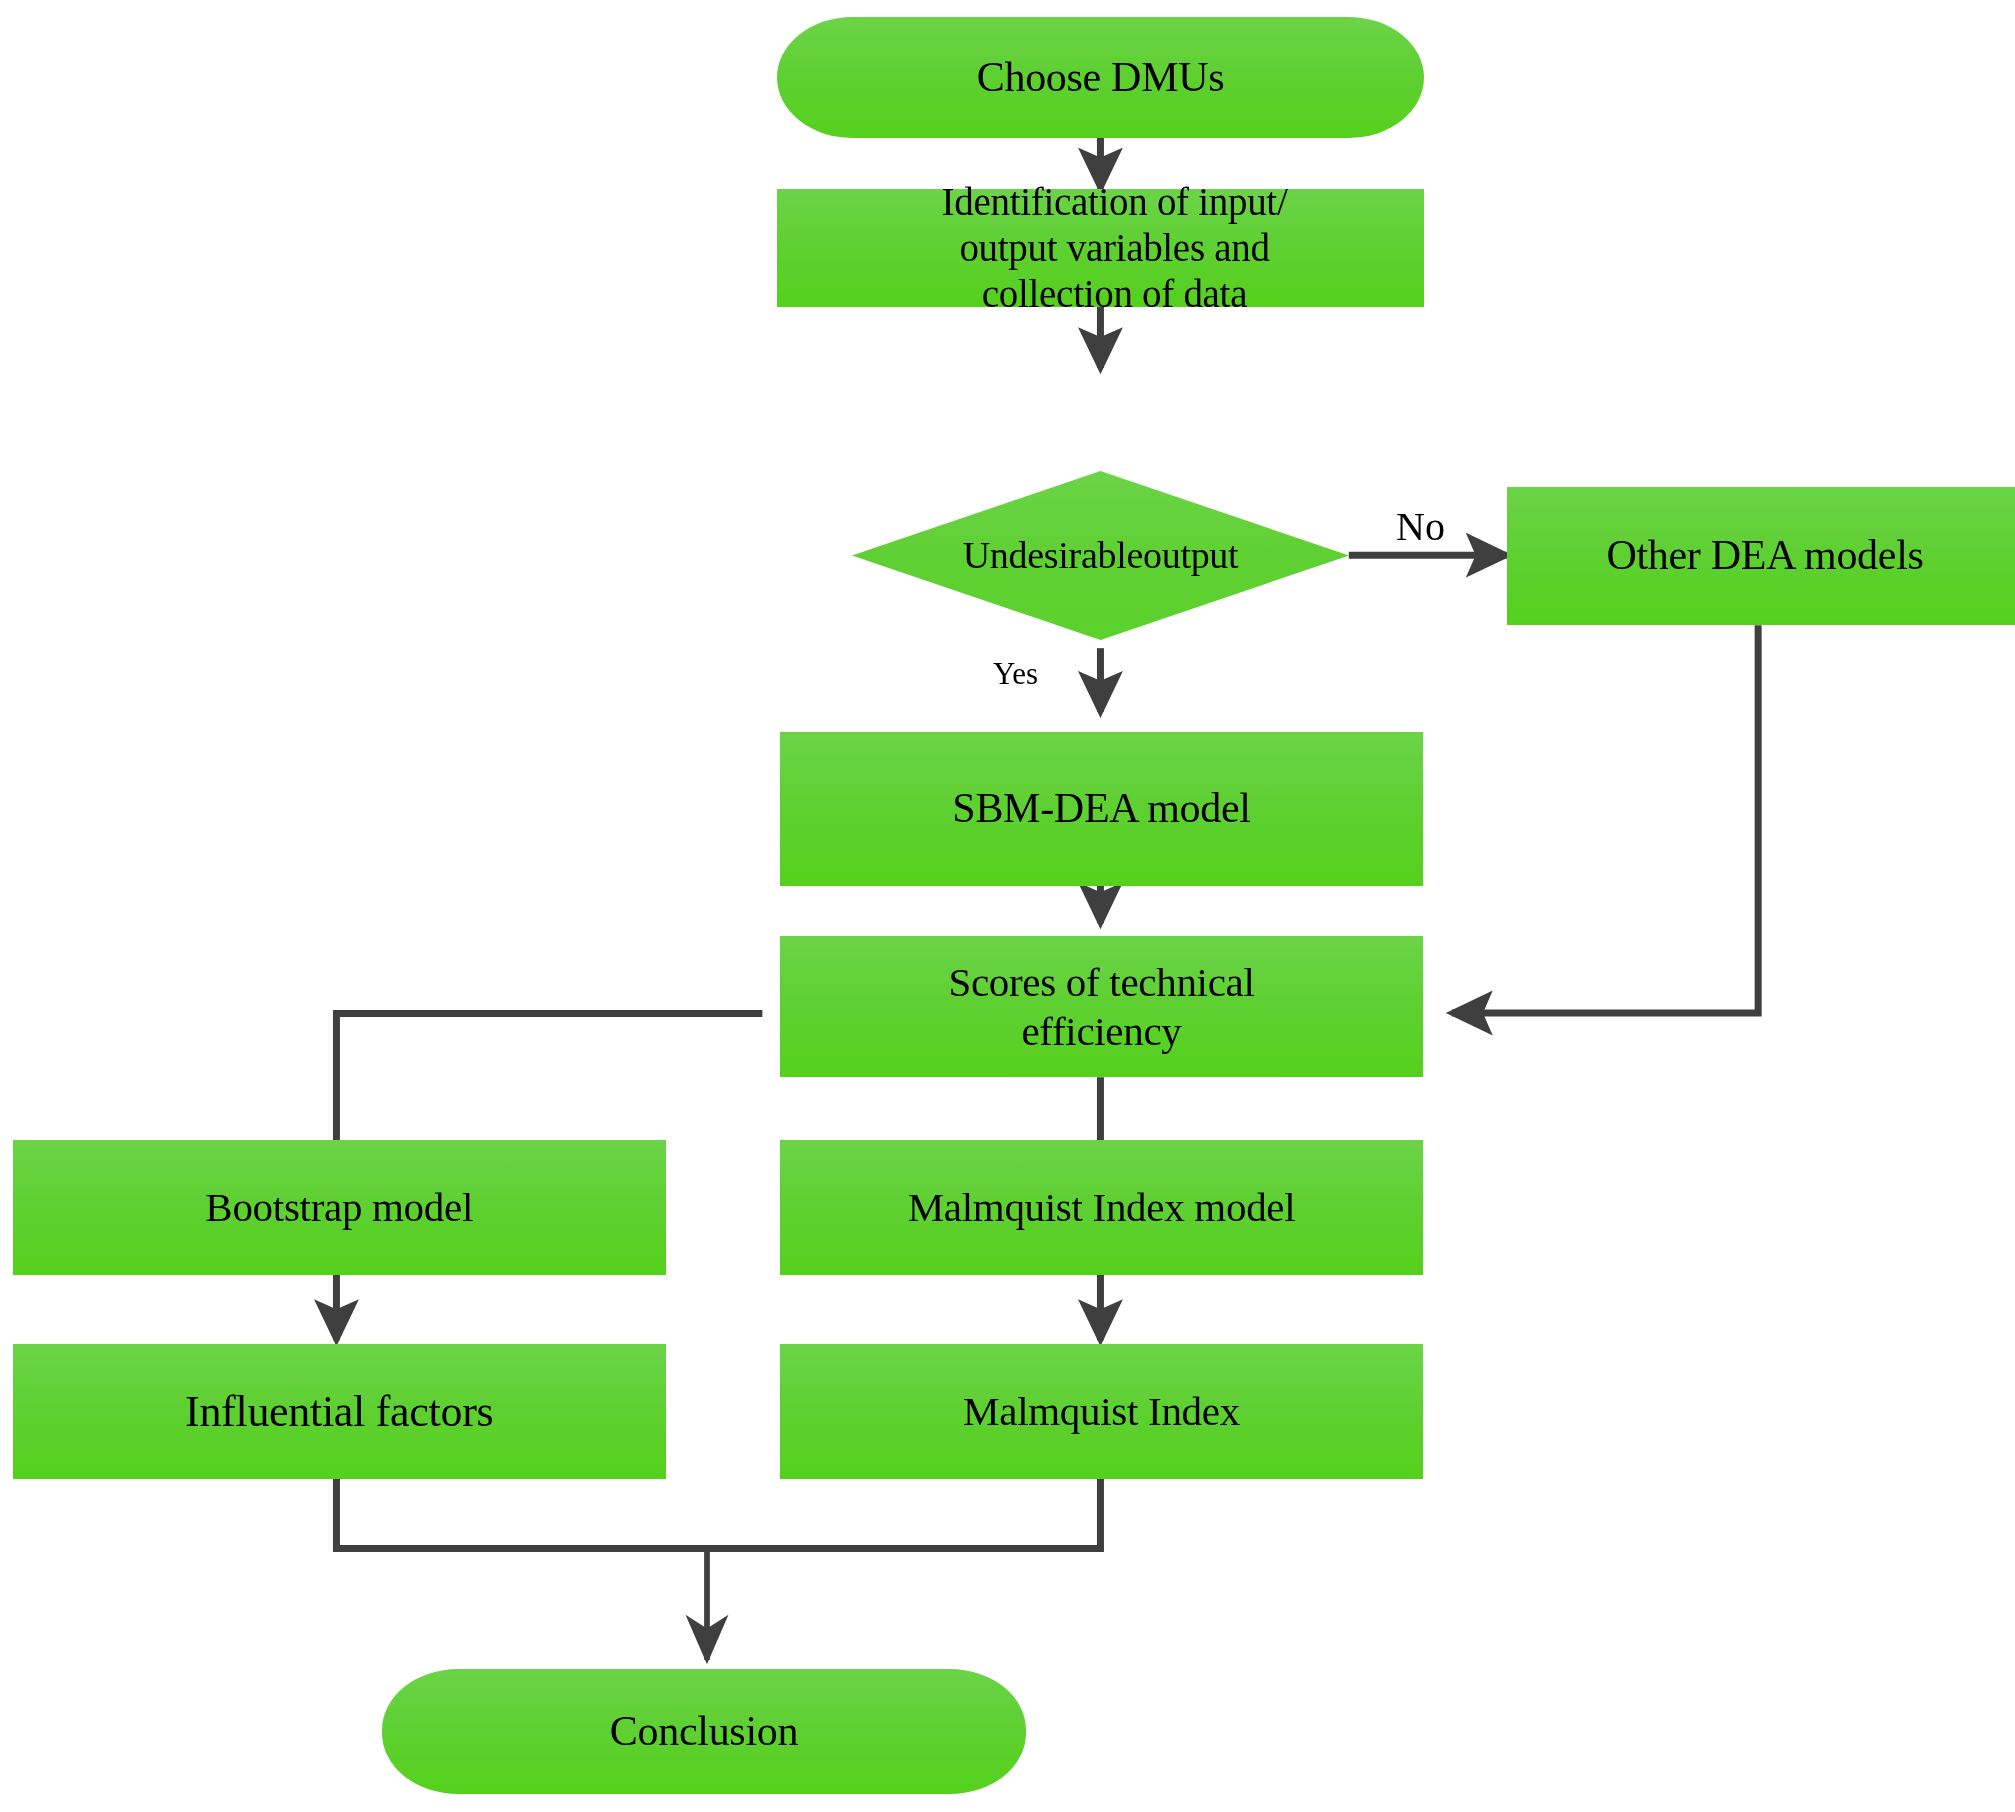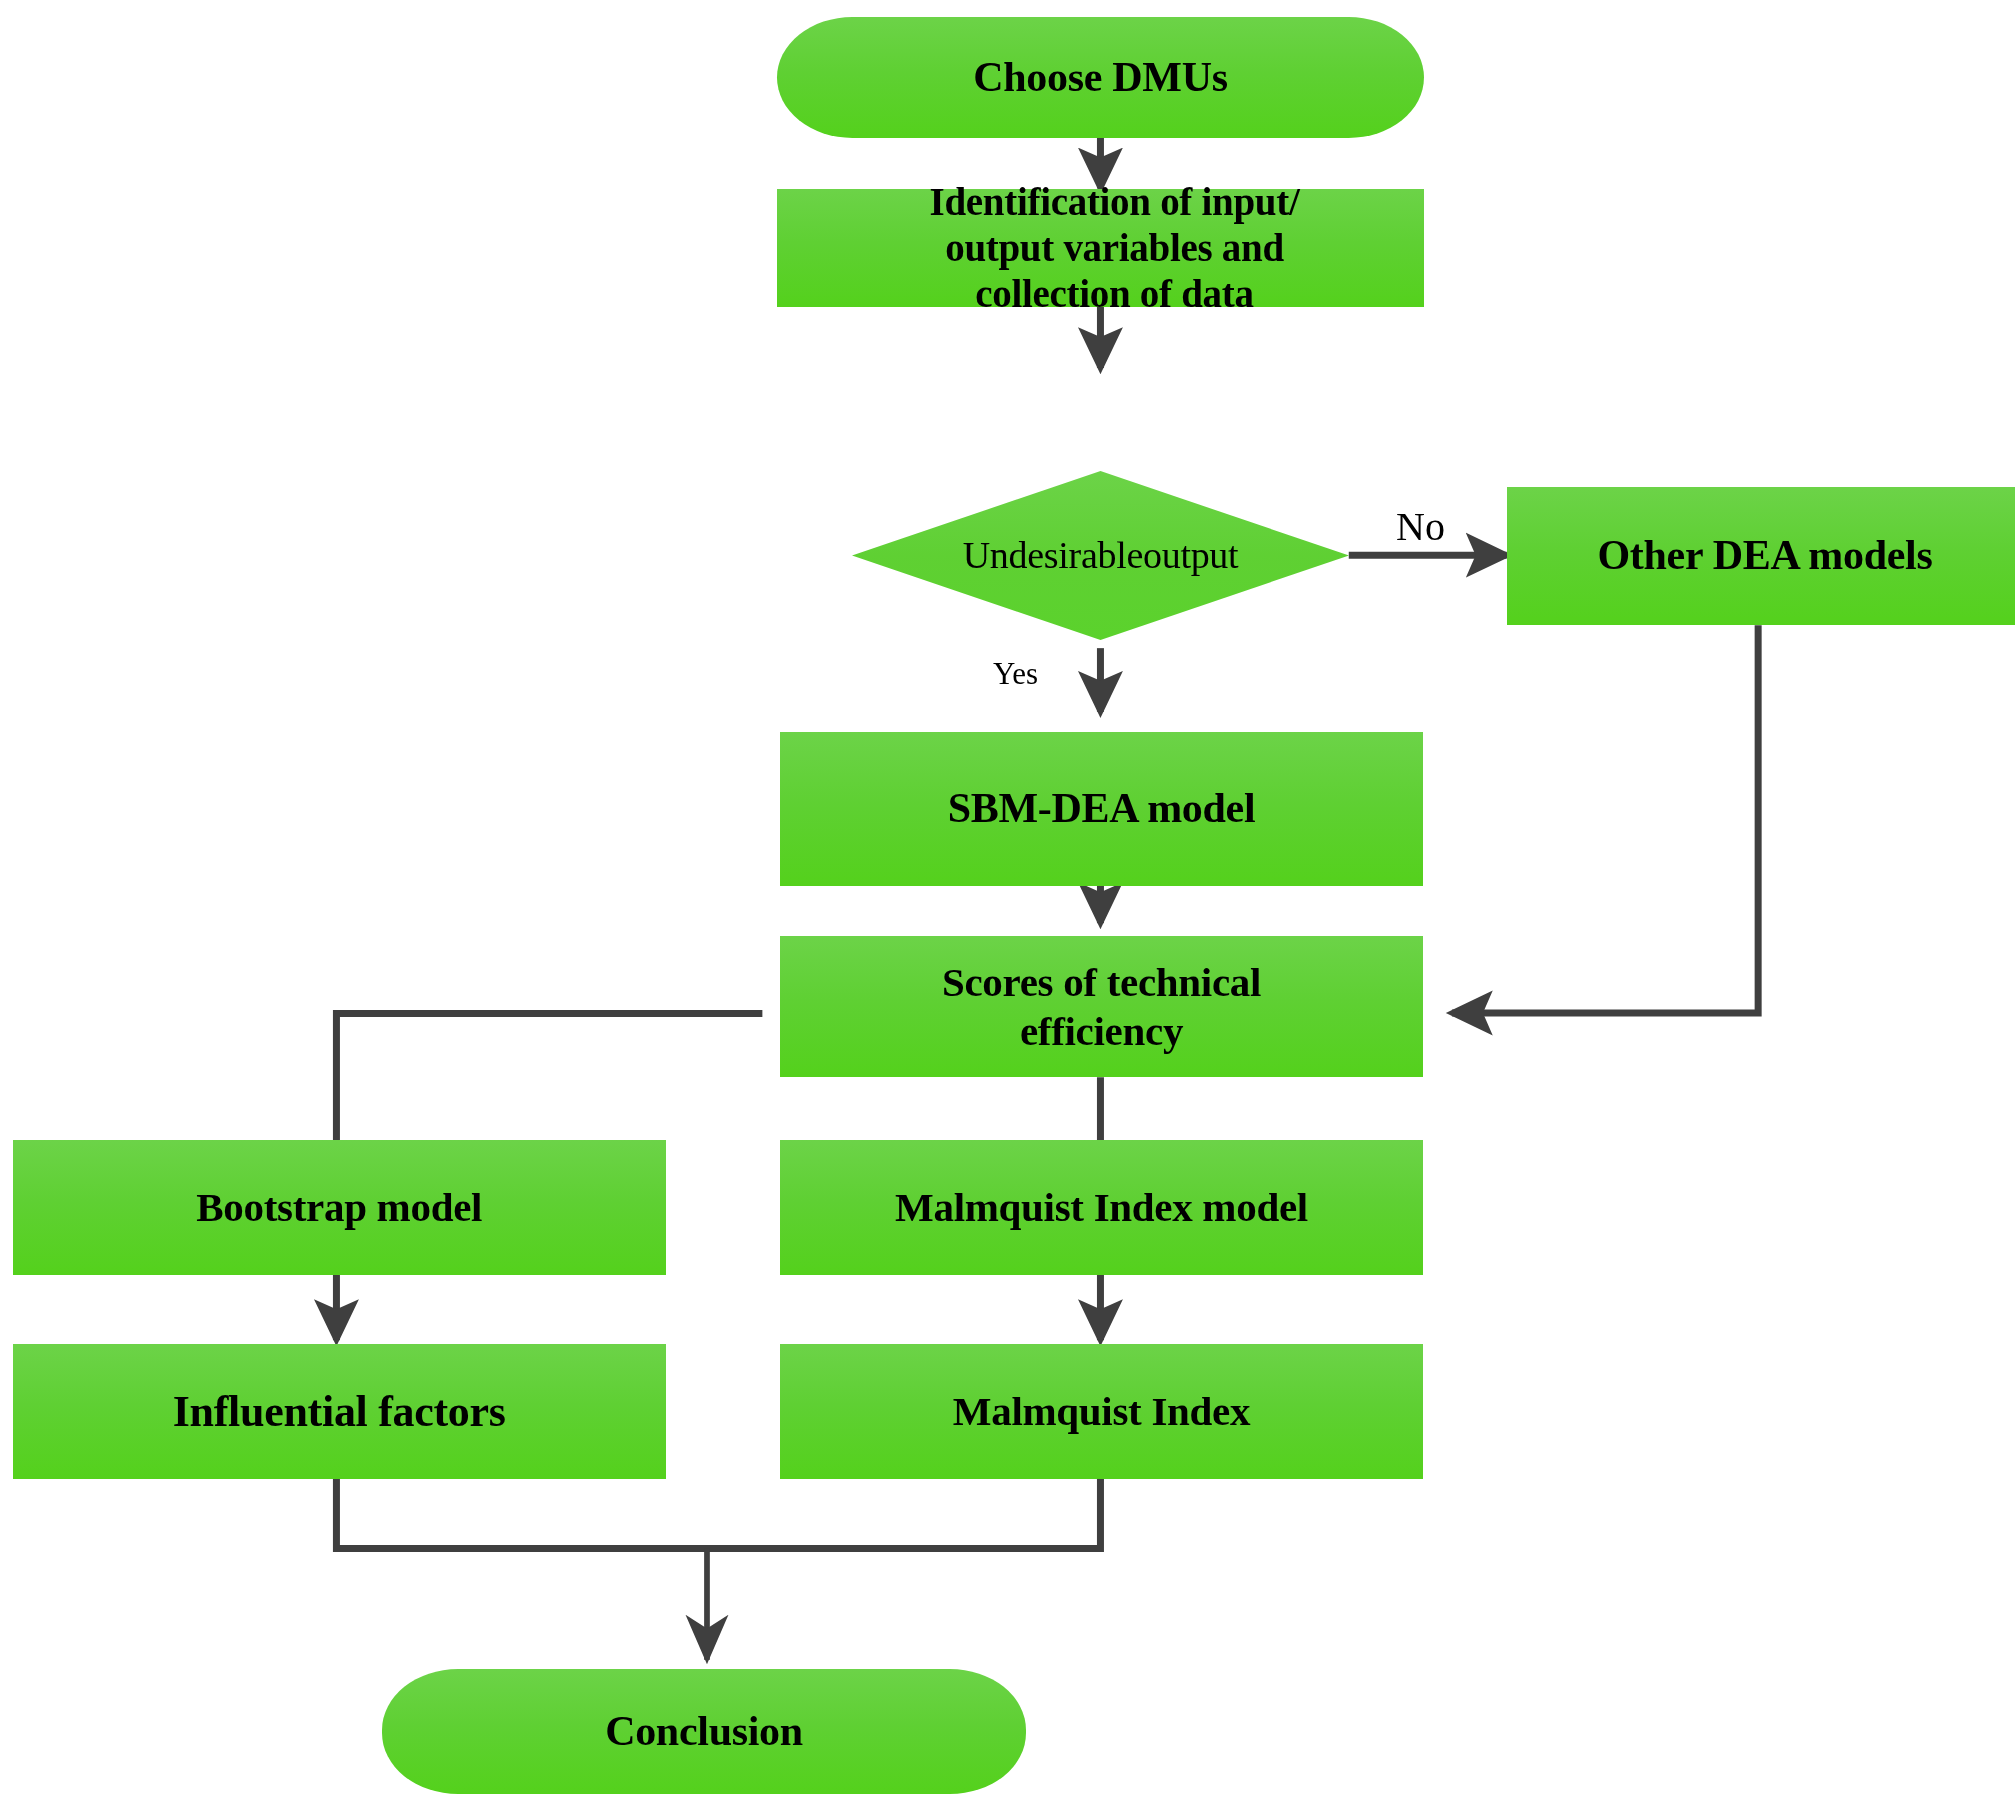--- a/index.html
+++ b/index.html
@@ -31,21 +31,20 @@
     font-weight: 400;
   }
   .node.rounded {
     border-radius: 76px / 61px;
   }
   .node .label {
     display: block;
     width: 100%;
     padding: 0 11.5px;
     box-sizing: border-box;
-    font-weight: bold;
   }
   .diamond {
     position: absolute;
     background: linear-gradient(to bottom, #6CD348 0%, #5FD033 50%, #5BD22C 100%);
     clip-path: polygon(50% 0%, 100% 50%, 50% 100%, 0% 50%);
     display: flex;
     align-items: center;
     justify-content: center;
     text-align: center;
     color: #000;

